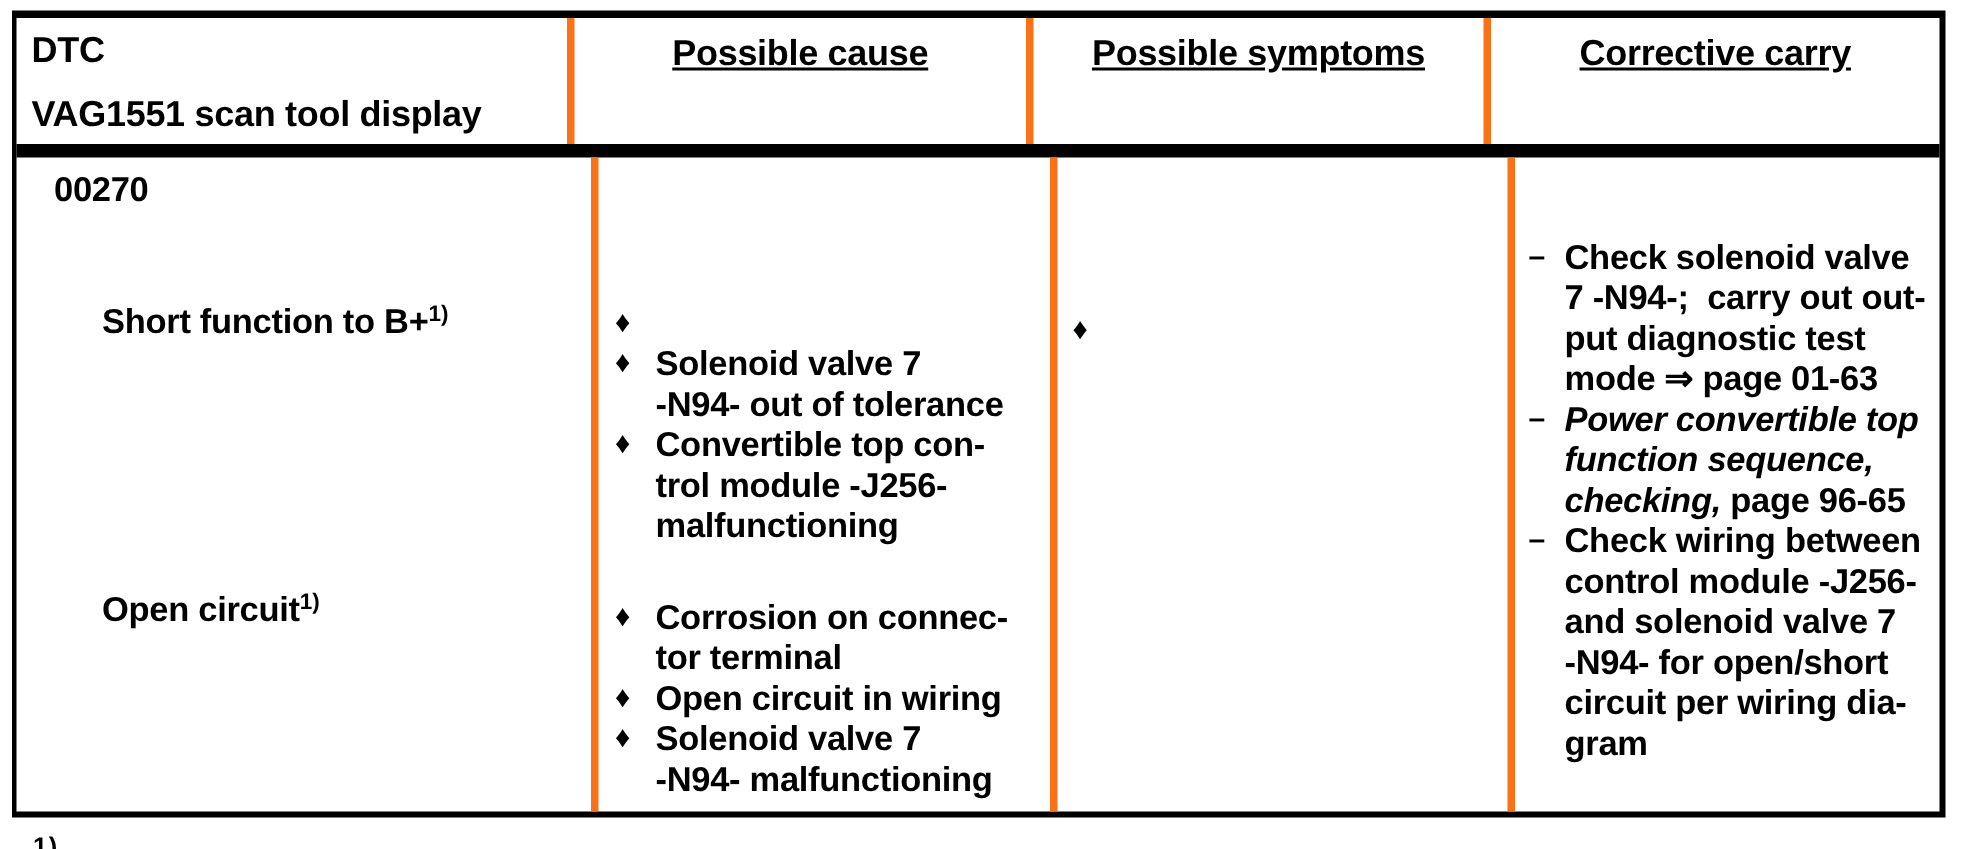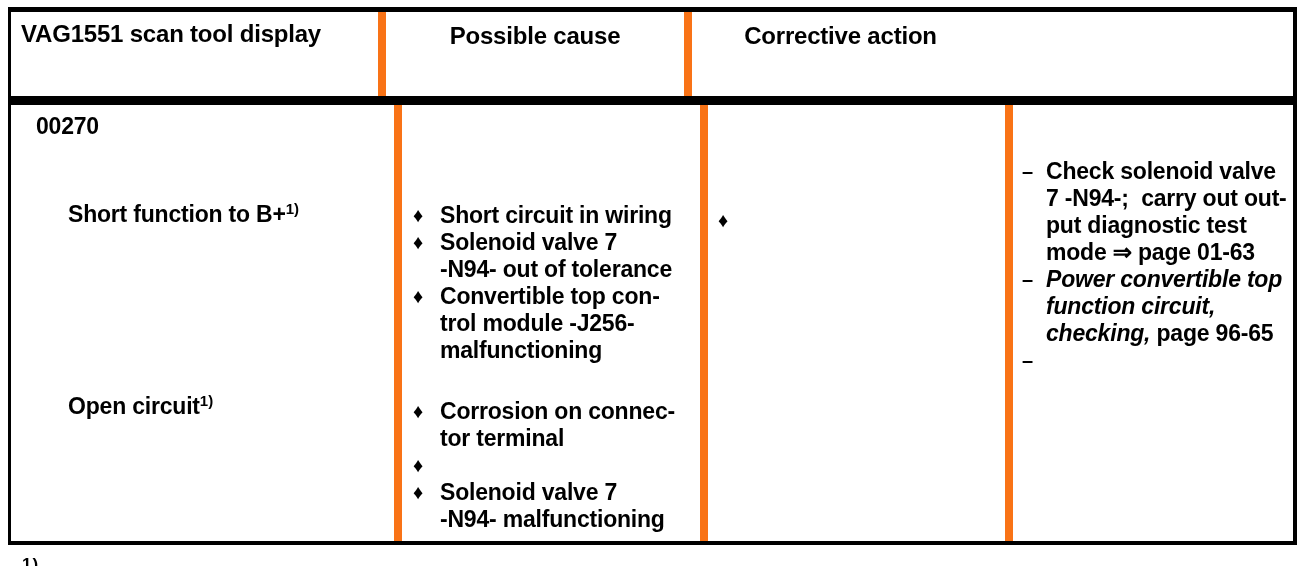--- a/index.html
+++ b/index.html
@@ -19,21 +19,21 @@
     border-left:3px solid #000;
     border-right:4px solid #000;
     border-bottom:4px solid #000;
     box-sizing:border-box;
     display:grid;
     grid-template-columns:367px 306px 305px 1fr;
     grid-template-rows:84px 9px auto;
     background:#fff;
   }
   .cell{box-sizing:border-box;position:relative;}
-  .bl{border-left:8px solid #f97316;}
+  .bl{border-left:5px solid #f97316;text-decoration:underline;}
   .sep{grid-column:1 / -1;background:#000;}
 
   .hdr{font-size:24px;line-height:26px;}
   .hdr-c1{padding:9px 10px 6px 10px;display:flex;flex-direction:column;justify-content:space-between;}
   .hdr-center{text-align:center;padding-top:11px;}
 
   .bodycell{font-size:23px;line-height:27px;margin-left:16px;}
 
   .abs{position:absolute;}
 
@@ -49,42 +49,43 @@
   .footnote{position:absolute;left:22px;top:555px;font-size:17px;letter-spacing:1px;}
 </style>
 </head>
 <body>
 
 <div class="page">
 
   <div class="dtc-table">
 
     <div class="cell hdr hdr-c1">
+      <div>DTC</div>
       <div>VAG1551 scan tool display</div>
     </div>
     <div class="cell hdr hdr-center bl">Possible cause</div>
-    <div class="cell hdr hdr-center bl">Corrective action</div>
+    <div class="cell hdr hdr-center bl">Possible symptoms</div>
+    <div class="cell hdr hdr-center bl">Corrective carry</div>
 
     <div class="sep"></div>
 
     <div class="cell bodycell">
       <div class="abs" style="top:8px;left:9px;">00270</div>
       <div class="abs" style="top:96px;left:41px;">
         <span>Short function to B+</span><span class="sup">1)</span>
       </div>
       <div class="abs" style="top:288px;left:41px;">
         <span>Open circuit</span><span class="sup">1)</span>
       </div>
     </div>
 
     <div class="cell bodycell bl">
       <div class="abs blist" style="top:97px;left:11px;right:4px;">
         <div class="bitem">
           <span class="bmark">♦</span>
-          <span class="btext">Short circuit in wiring</span>
         </div>
         <div class="bitem">
           <span class="bmark">♦</span>
           <span class="btext">Solenoid valve 7
 -N94- out of tolerance</span>
         </div>
         <div class="bitem">
           <span class="bmark">♦</span>
           <span class="btext">Convertible top con-
 trol module -J256-
@@ -92,20 +93,21 @@
         </div>
       </div>
       <div class="abs blist" style="top:293px;left:11px;right:4px;">
         <div class="bitem">
           <span class="bmark">♦</span>
           <span class="btext">Corrosion on connec-
 tor terminal</span>
         </div>
         <div class="bitem">
           <span class="bmark">♦</span>
+          <span class="btext">Open circuit in wiring</span>
         </div>
         <div class="bitem">
           <span class="bmark">♦</span>
           <span class="btext">Solenoid valve 7
 -N94- malfunctioning</span>
         </div>
       </div>
     </div>
 
     <div class="cell bodycell bl">
@@ -121,25 +123,31 @@
         <div class="bitem">
           <span class="bmark dmark">–</span>
           <span class="btext">Check solenoid valve
 7 -N94-;  carry out out-
 put diagnostic test
 mode ⇒ page 01-63</span>
         </div>
         <div class="bitem">
           <span class="bmark dmark">–</span>
           <span class="btext"><span class="italic">Power convertible top
-function circuit,
+function sequence,
 checking,</span><span> page 96-65</span></span>
         </div>
         <div class="bitem">
           <span class="bmark dmark">–</span>
+          <span class="btext">Check wiring between
+control module -J256-
+and solenoid valve 7
+-N94- for open/short
+circuit per wiring dia-
+gram</span>
         </div>
       </div>
     </div>
 
   </div>
 
   <div class="footnote">1)</div>
 
 </div>
 

